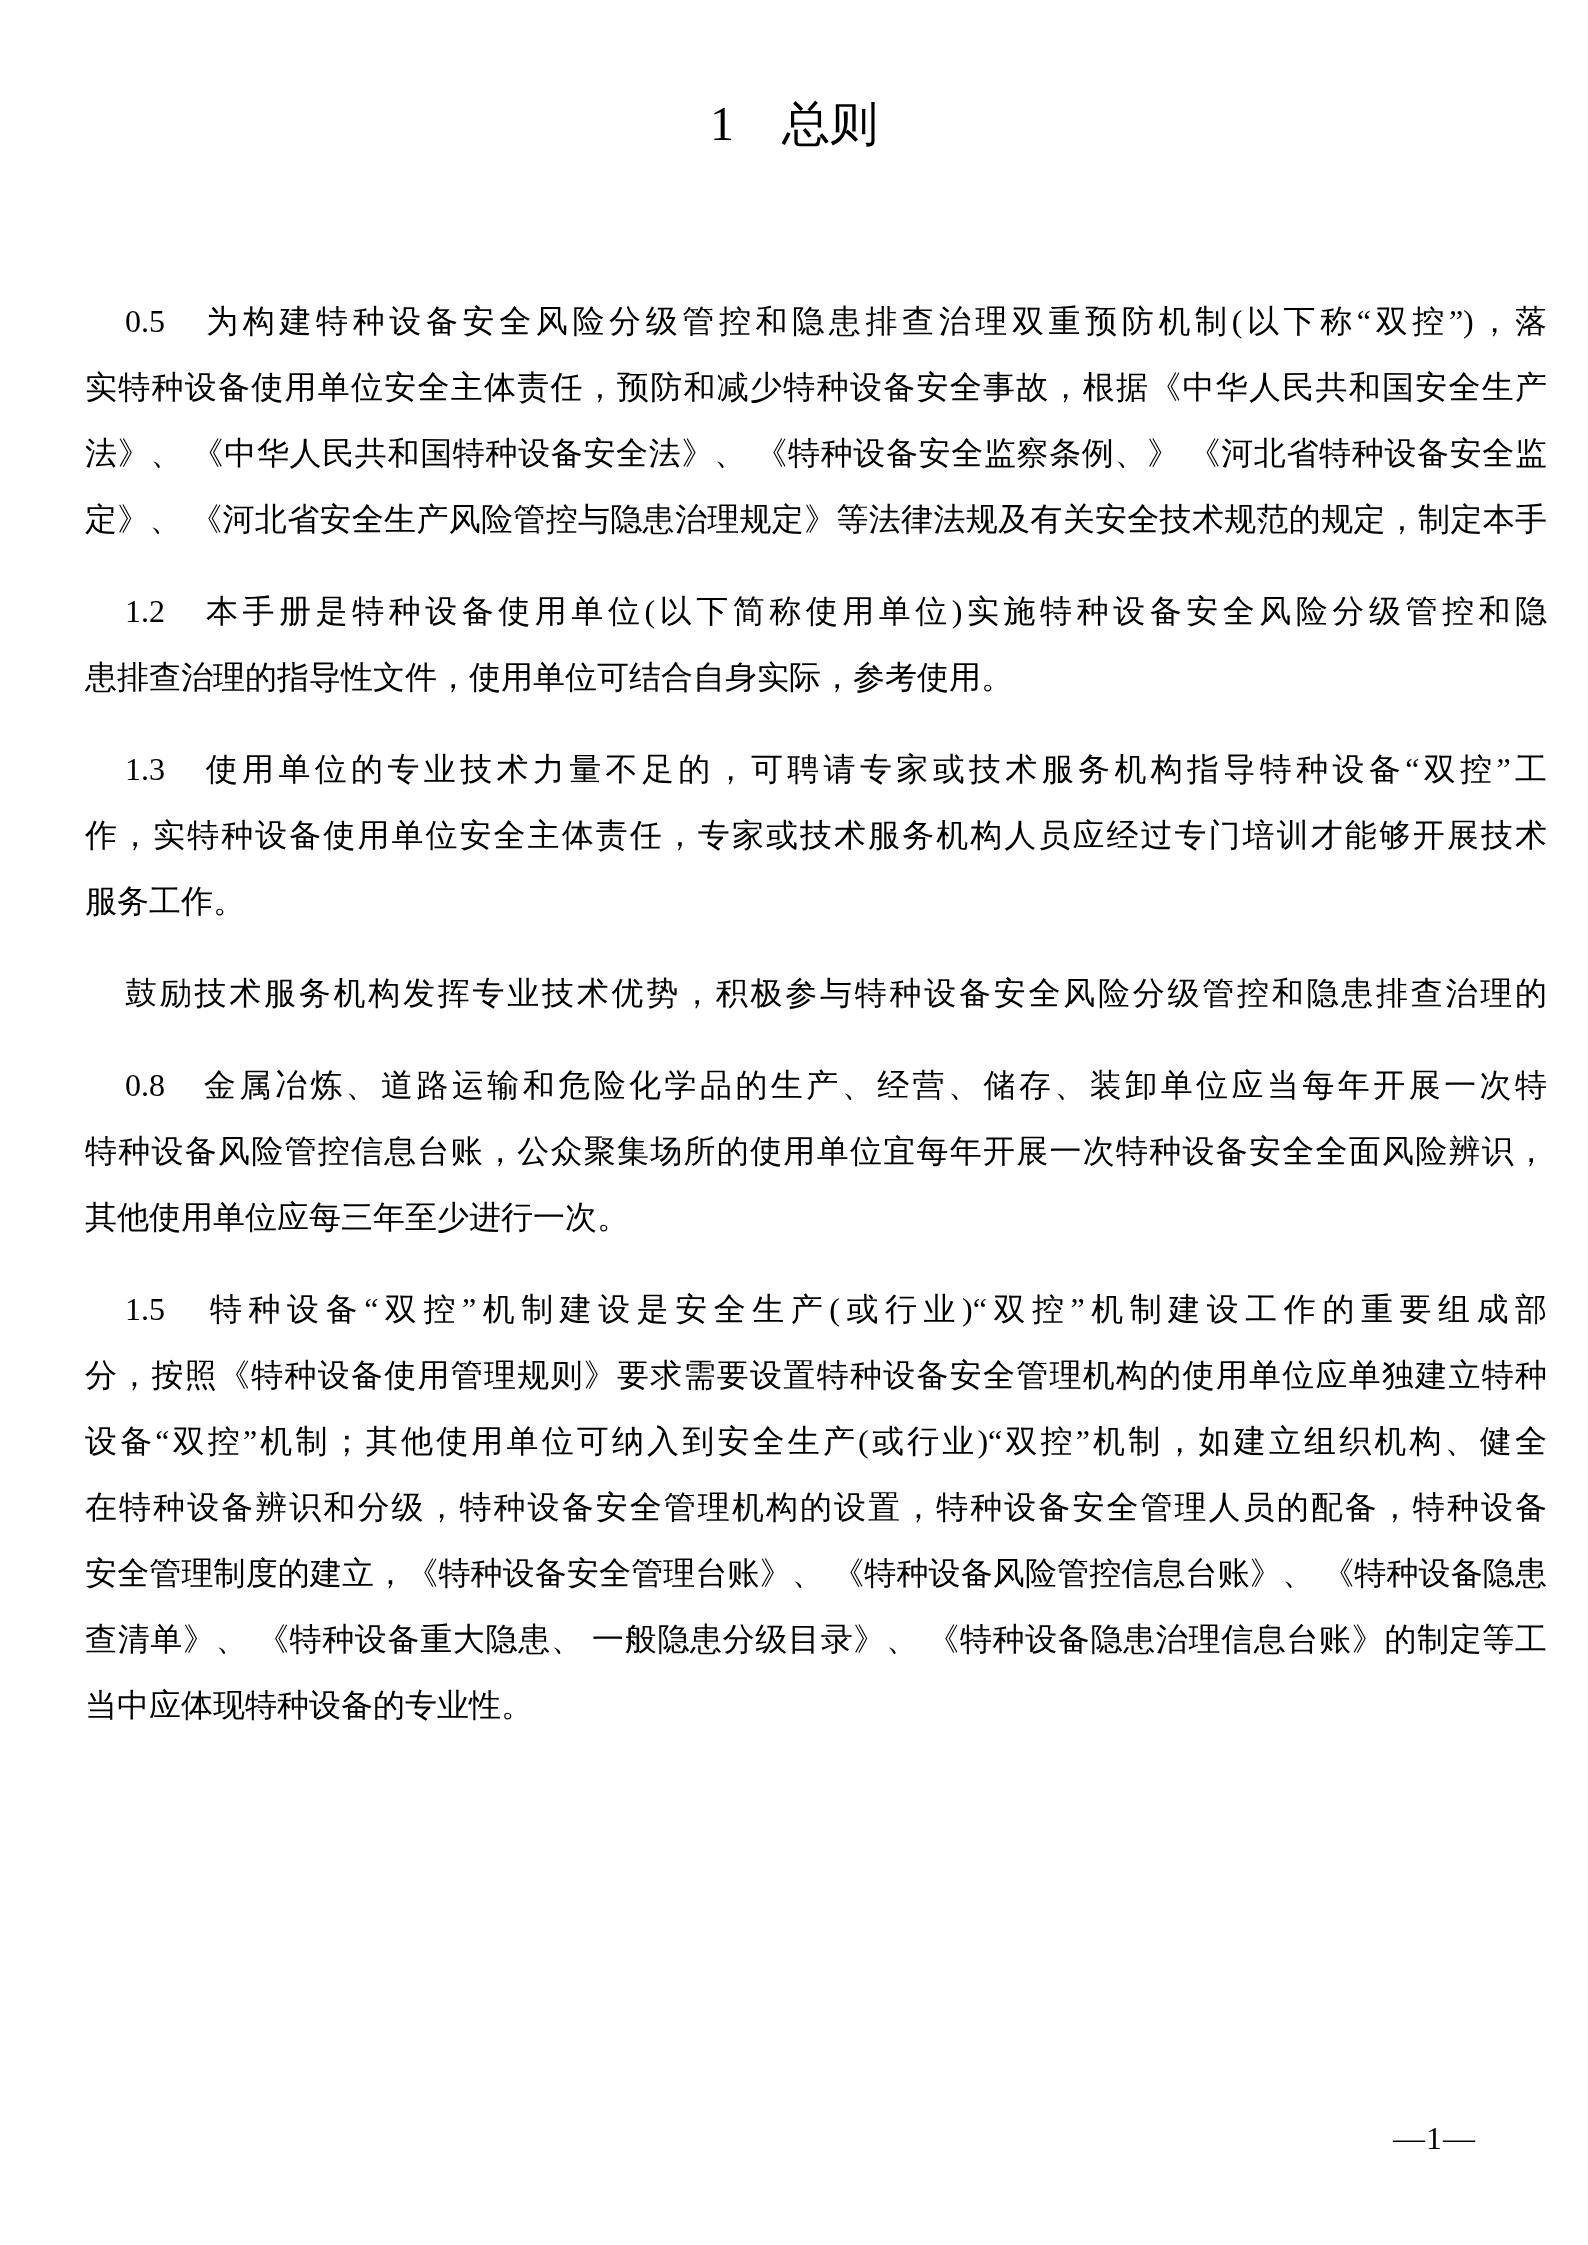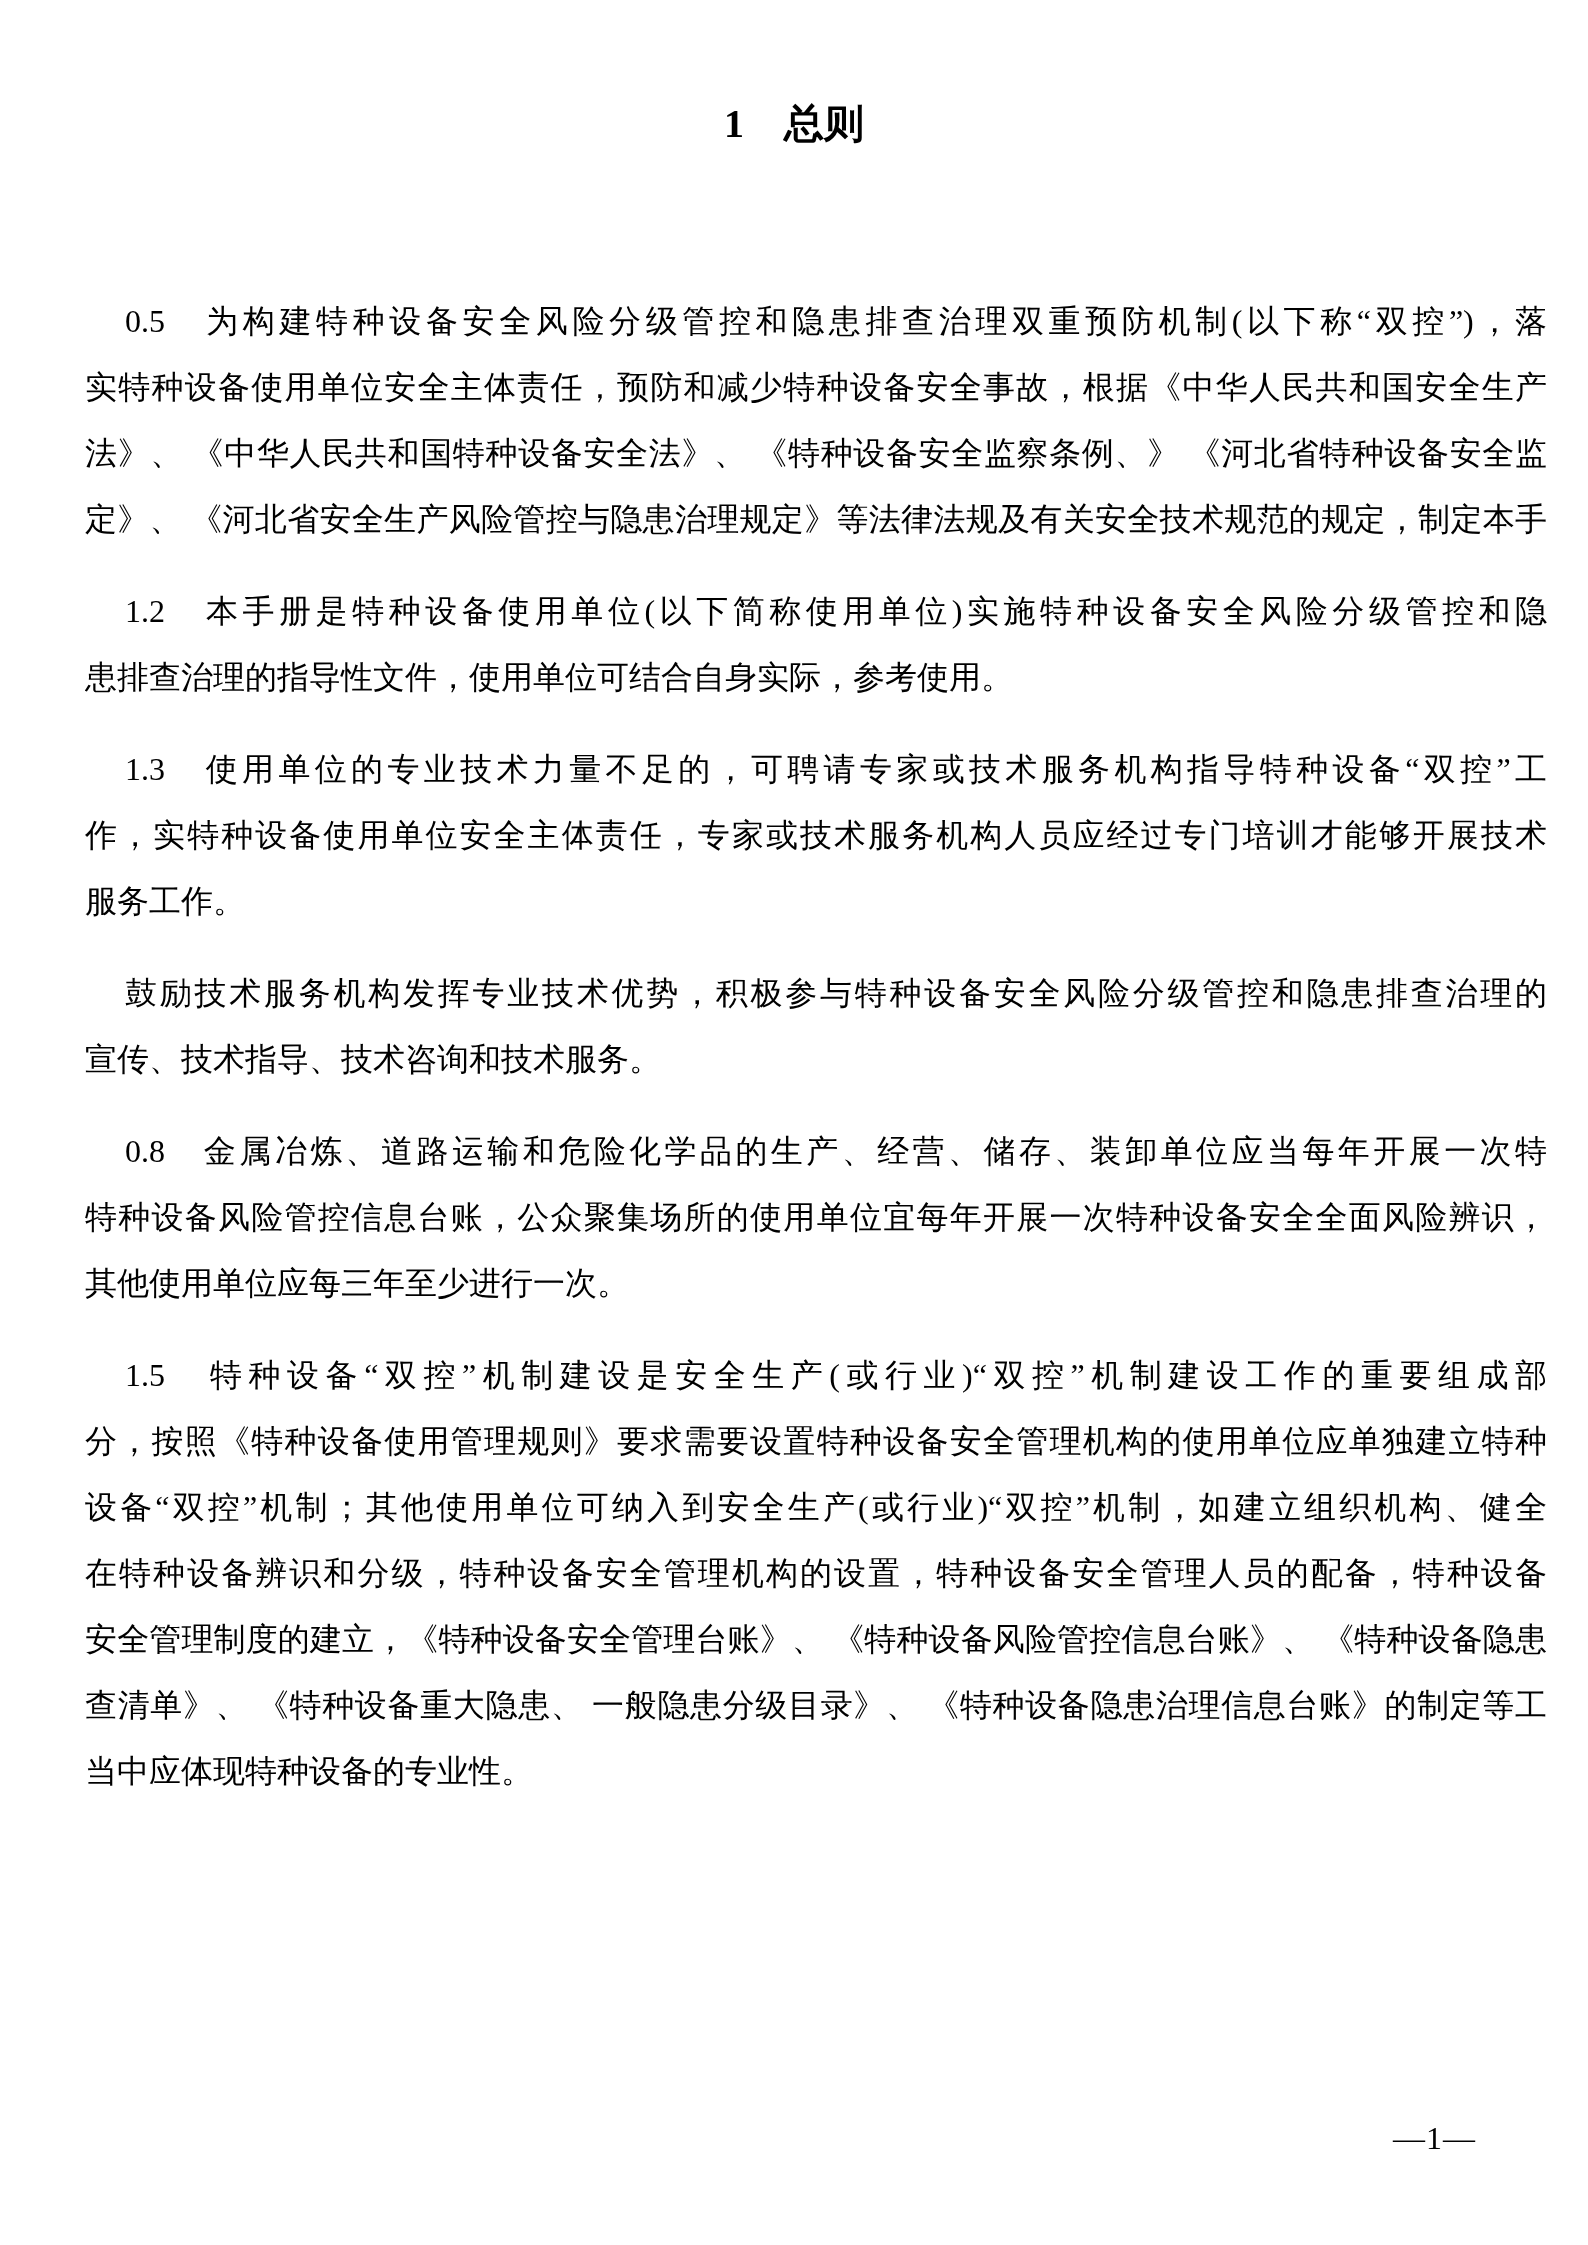--- a/index.html
+++ b/index.html
@@ -16,22 +16,22 @@
     color: #000000;
     font-family: "Liberation Serif", "DejaVu Serif", serif;
     overflow: hidden;
   }
   .doc-title {
     position: absolute;
     top: 100px;
     left: 0;
     width: 100%;
     text-align: center;
-    font-size: 40px;
-    font-weight: 700;
+    font-size: 48px;
+    font-weight: 400;
     line-height: 48px;
   }
   .doc-body {
     position: absolute;
     top: 288px;
     left: 85px;
     width: 1462px;
   }
   .para { margin-top: 26px; }
   .para:first-child { margin-top: 0; }
@@ -72,21 +72,20 @@
         <div class="line first">1.2　本手册是特种设备使用单位(以下简称使用单位)实施特种设备安全风险分级管控和隐</div>
         <div class="line last">患排查治理的指导性文件，使用单位可结合自身实际，参考使用。</div>
       </div>
       <div class="para">
         <div class="line first">1.3　使用单位的专业技术力量不足的，可聘请专家或技术服务机构指导特种设备“双控”工</div>
         <div class="line">作，实特种设备使用单位安全主体责任，专家或技术服务机构人员应经过专门培训才能够开展技术</div>
         <div class="line last">服务工作。</div>
       </div>
       <div class="para">
         <div class="line first">鼓励技术服务机构发挥专业技术优势，积极参与特种设备安全风险分级管控和隐患排查治理的</div>
-        <div class="line last">宣传、技术指导、技术咨询和技术服务。</div>
       </div>
       <div class="para">
         <div class="line first">0.8　金属冶炼、道路运输和危险化学品的生产、经营、储存、装卸单位应当每年开展一次特</div>
         <div class="line">特种设备风险管控信息台账，公众聚集场所的使用单位宜每年开展一次特种设备安全全面风险辨识，</div>
         <div class="line last">其他使用单位应每三年至少进行一次。</div>
       </div>
       <div class="para">
         <div class="line first">1.5　特种设备“双控”机制建设是安全生产(或行业)“双控”机制建设工作的重要组成部</div>
         <div class="line">分，按照《特种设备使用管理规则》要求需要设置特种设备安全管理机构的使用单位应单独建立特种</div>
         <div class="line">设备“双控”机制；其他使用单位可纳入到安全生产(或行业)“双控”机制，如建立组织机构、健全</div>

